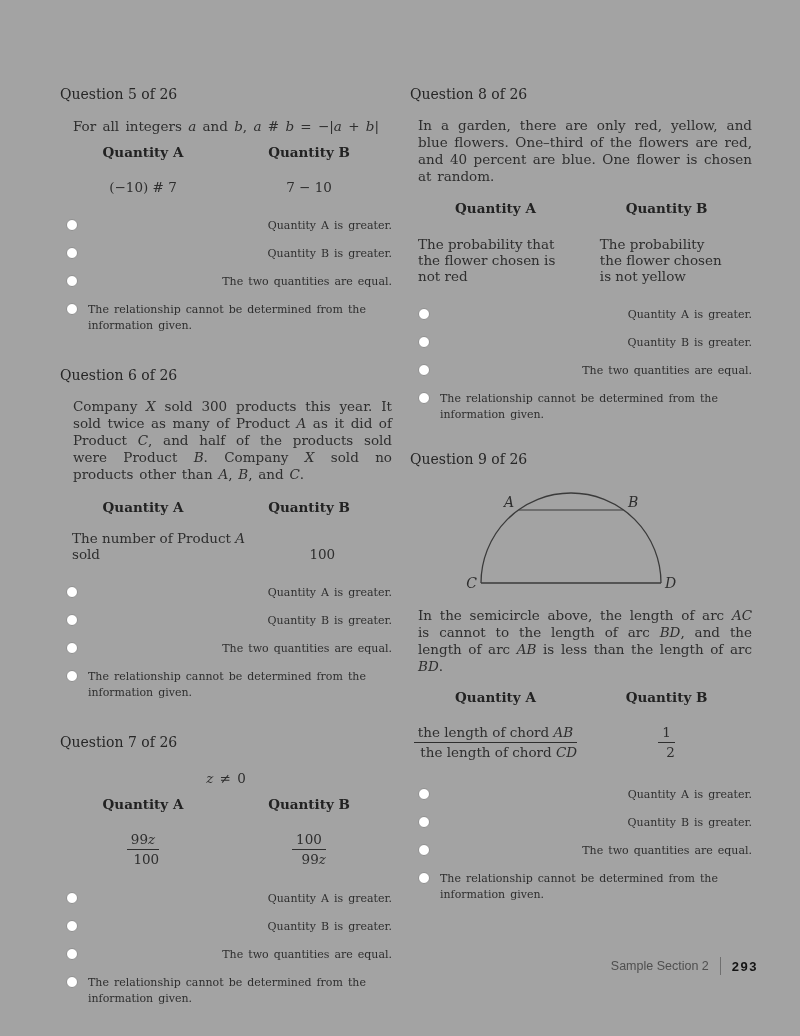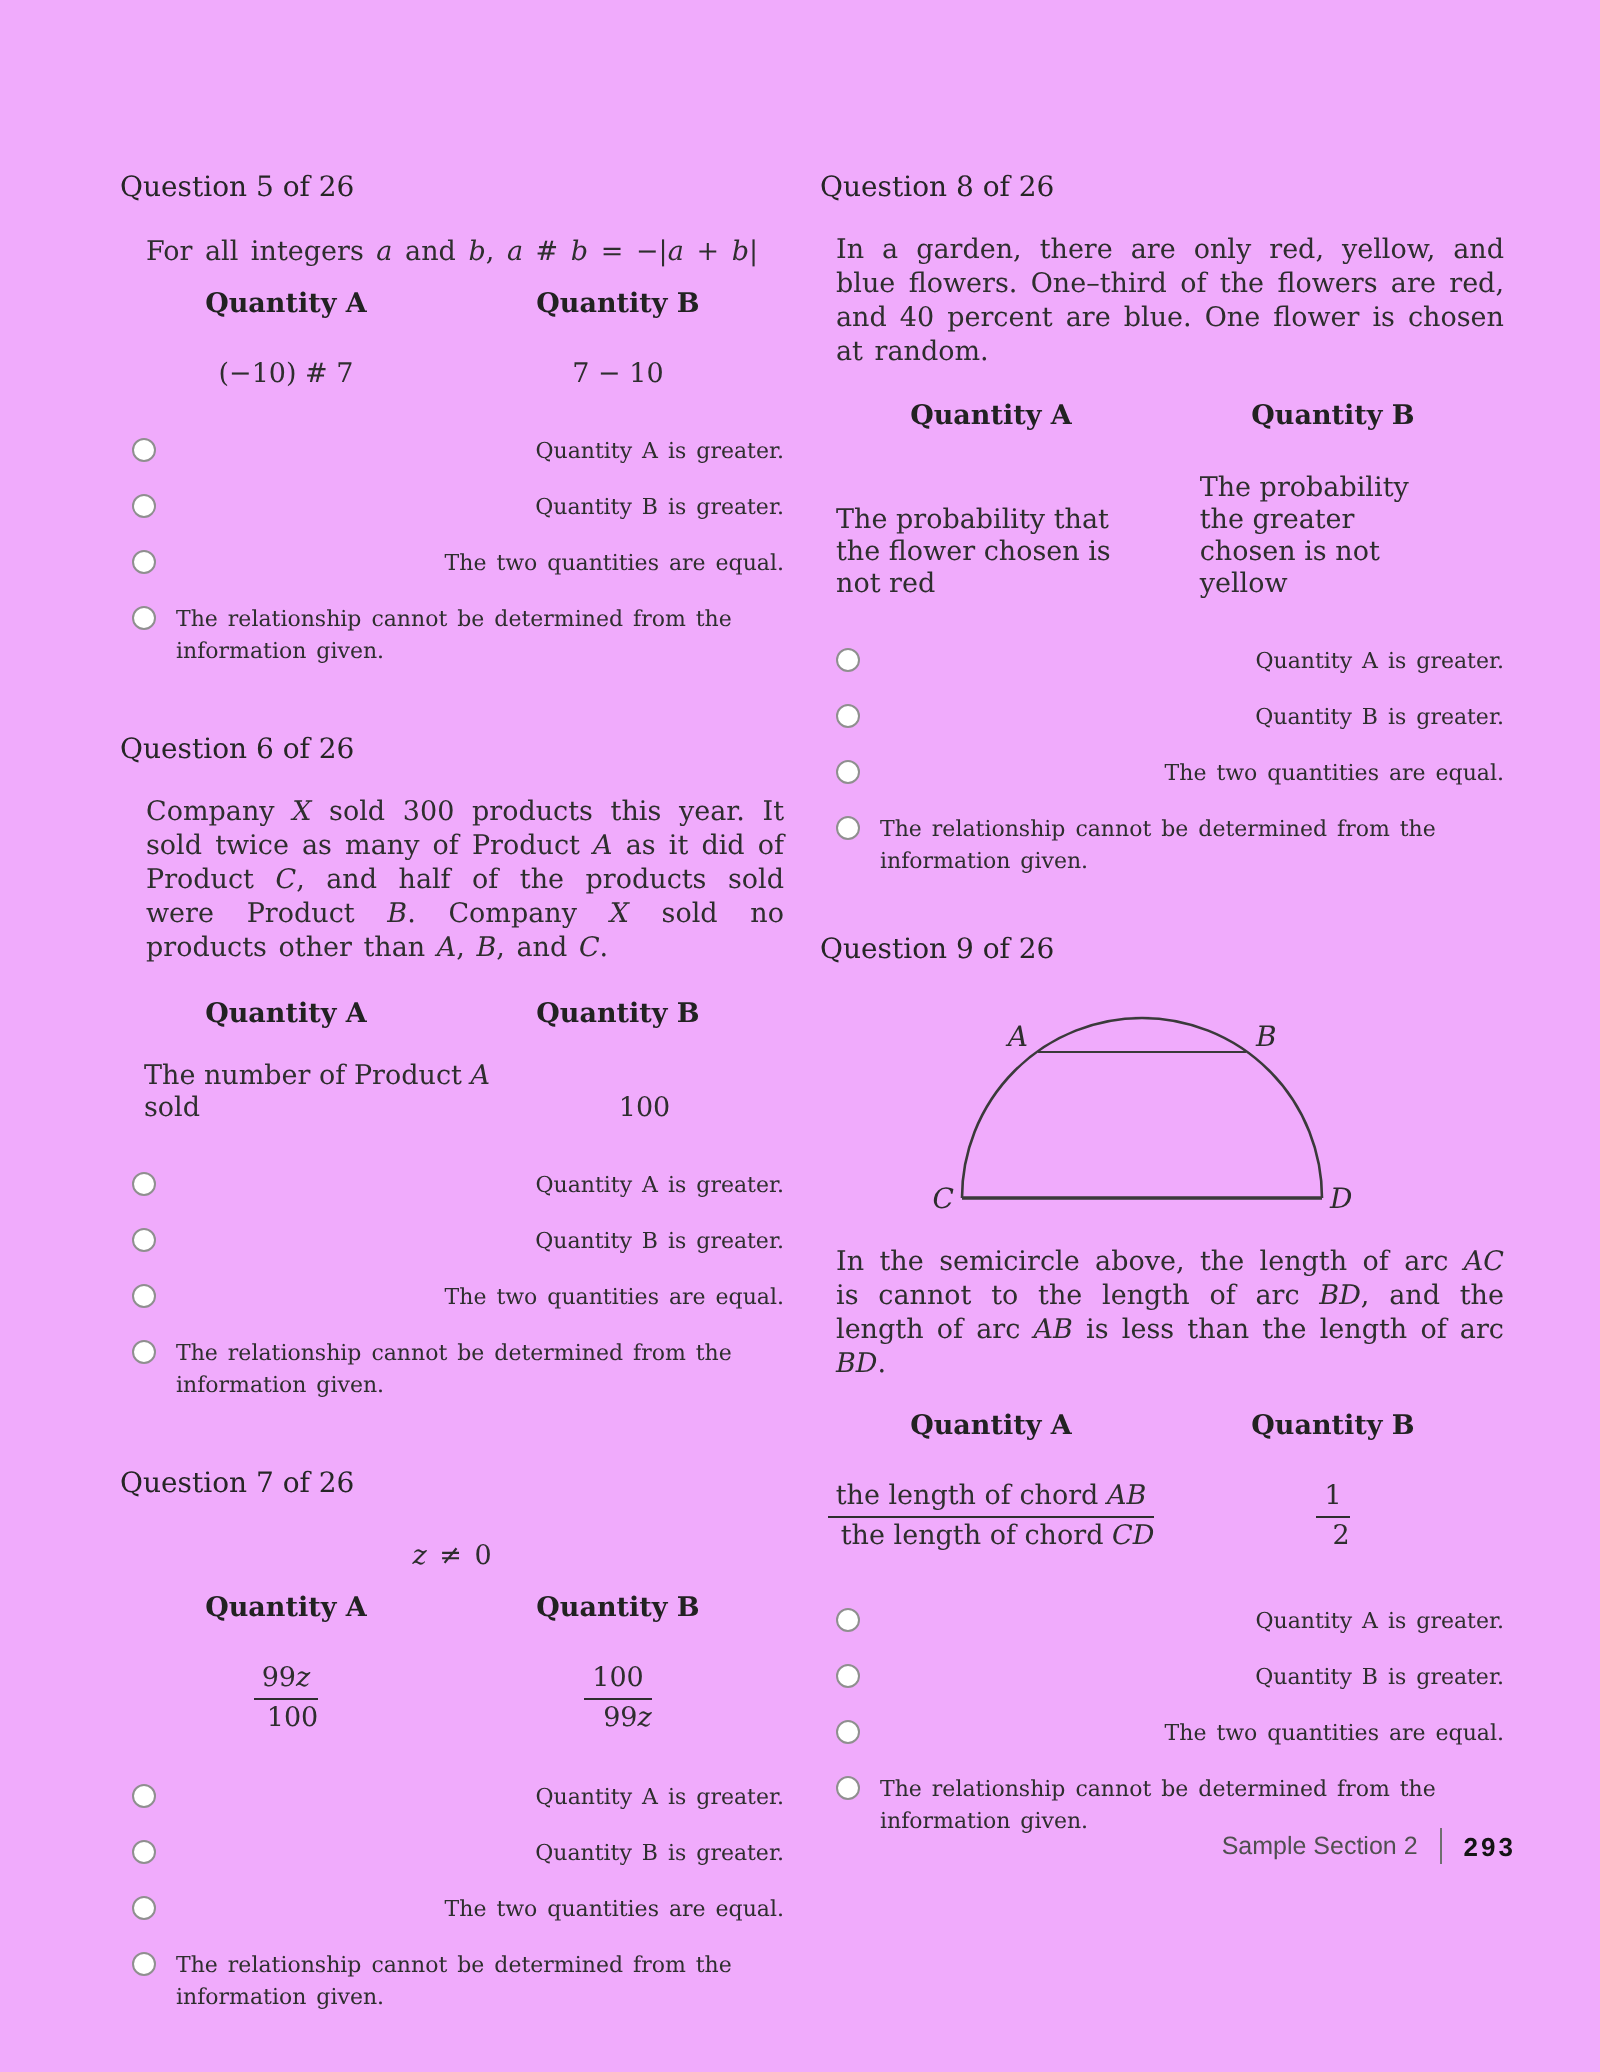--- a/index.html
+++ b/index.html
@@ -1,17 +1,17 @@
 <!DOCTYPE html>
 <html><head>
 <meta charset="utf-8">
 <style>
   html,body { margin:0; padding:0; background:#ffffff; }
   .page {
-    position:relative; width:800px; height:1036px; background:#f0abfc;
+    position:relative; width:800px; height:1036px; background:#a3a3a3;
     font-family:"DejaVu Serif", serif; color:#2e2e2e; overflow:hidden;
   }
   .col { position:absolute; top:86px; }
   .col-left  { left:60px;  width:332px; }
   .col-right { left:410px; width:342px; }
 
   .q { margin-bottom:33px; }
   .q-header { font-size:14px; color:#262626; margin-bottom:14px; }
 
   .cond { text-align:center; font-size:13.5px; margin:16px 0 4px; word-spacing:2px; }
@@ -42,21 +42,21 @@
 
   .it { font-style:italic; }
 
   .frac { display:inline-block; text-align:right; font-size:13.5px; line-height:17px; }
   .frac .fnum { display:block; border-bottom:1px solid #2e2e2e; padding:0 4px 1px; }
   .frac .fden { display:block; padding-top:1px; }
 
   .fig { display:block; margin:10px 0 14px 46px; }
   .figlbl { font-family:"DejaVu Serif", serif; font-style:italic; font-size:14px; fill:#2e2e2e; }
 
-  .footer { position:absolute; top:914px; right:42px; display:flex; align-items:center;
+  .footer { position:absolute; top:957px; right:42px; display:flex; align-items:center;
             font-family:"Liberation Sans", sans-serif; }
   .footer .sec { font-size:12.5px; color:#4f4f4f; }
   .footer .bar { width:1px; height:18px; background:#6f6f6f; margin:0 11px; }
   .footer .num { font-size:13px; font-weight:bold; color:#141414; letter-spacing:1.5px; }
 </style>
 </head>
 <body>
 
 <div class="page">
 
@@ -171,21 +171,21 @@
 
     <section class="q" style="margin-bottom:28px;">
       <div class="q-header">Question 8 of 26</div>
       <div class="para">In a garden, there are only red, yellow, and blue flowers. One–third of the flowers are red, and 40 percent are blue. One flower is chosen at random.</div>
       <div class="qgrid" style="margin-top:15px;">
         <div class="qhead">Quantity A</div>
         <div class="qhead">Quantity B</div>
       </div>
       <div class="qgrid qgrid-q8">
         <div class="cell cell-a">The probability that the flower chosen is not red</div>
-        <div class="cell cell-b">The probability the greater chosen is not yellow</div>
+        <div class="cell cell-b">The probability the flower chosen is not yellow</div>
       </div>
       <div class="opts">
         <div class="opt">
           <span class="radio"></span>
           <span>Quantity A is greater.</span>
         </div>
         <div class="opt">
           <span class="radio"></span>
           <span>Quantity B is greater.</span>
         </div>

